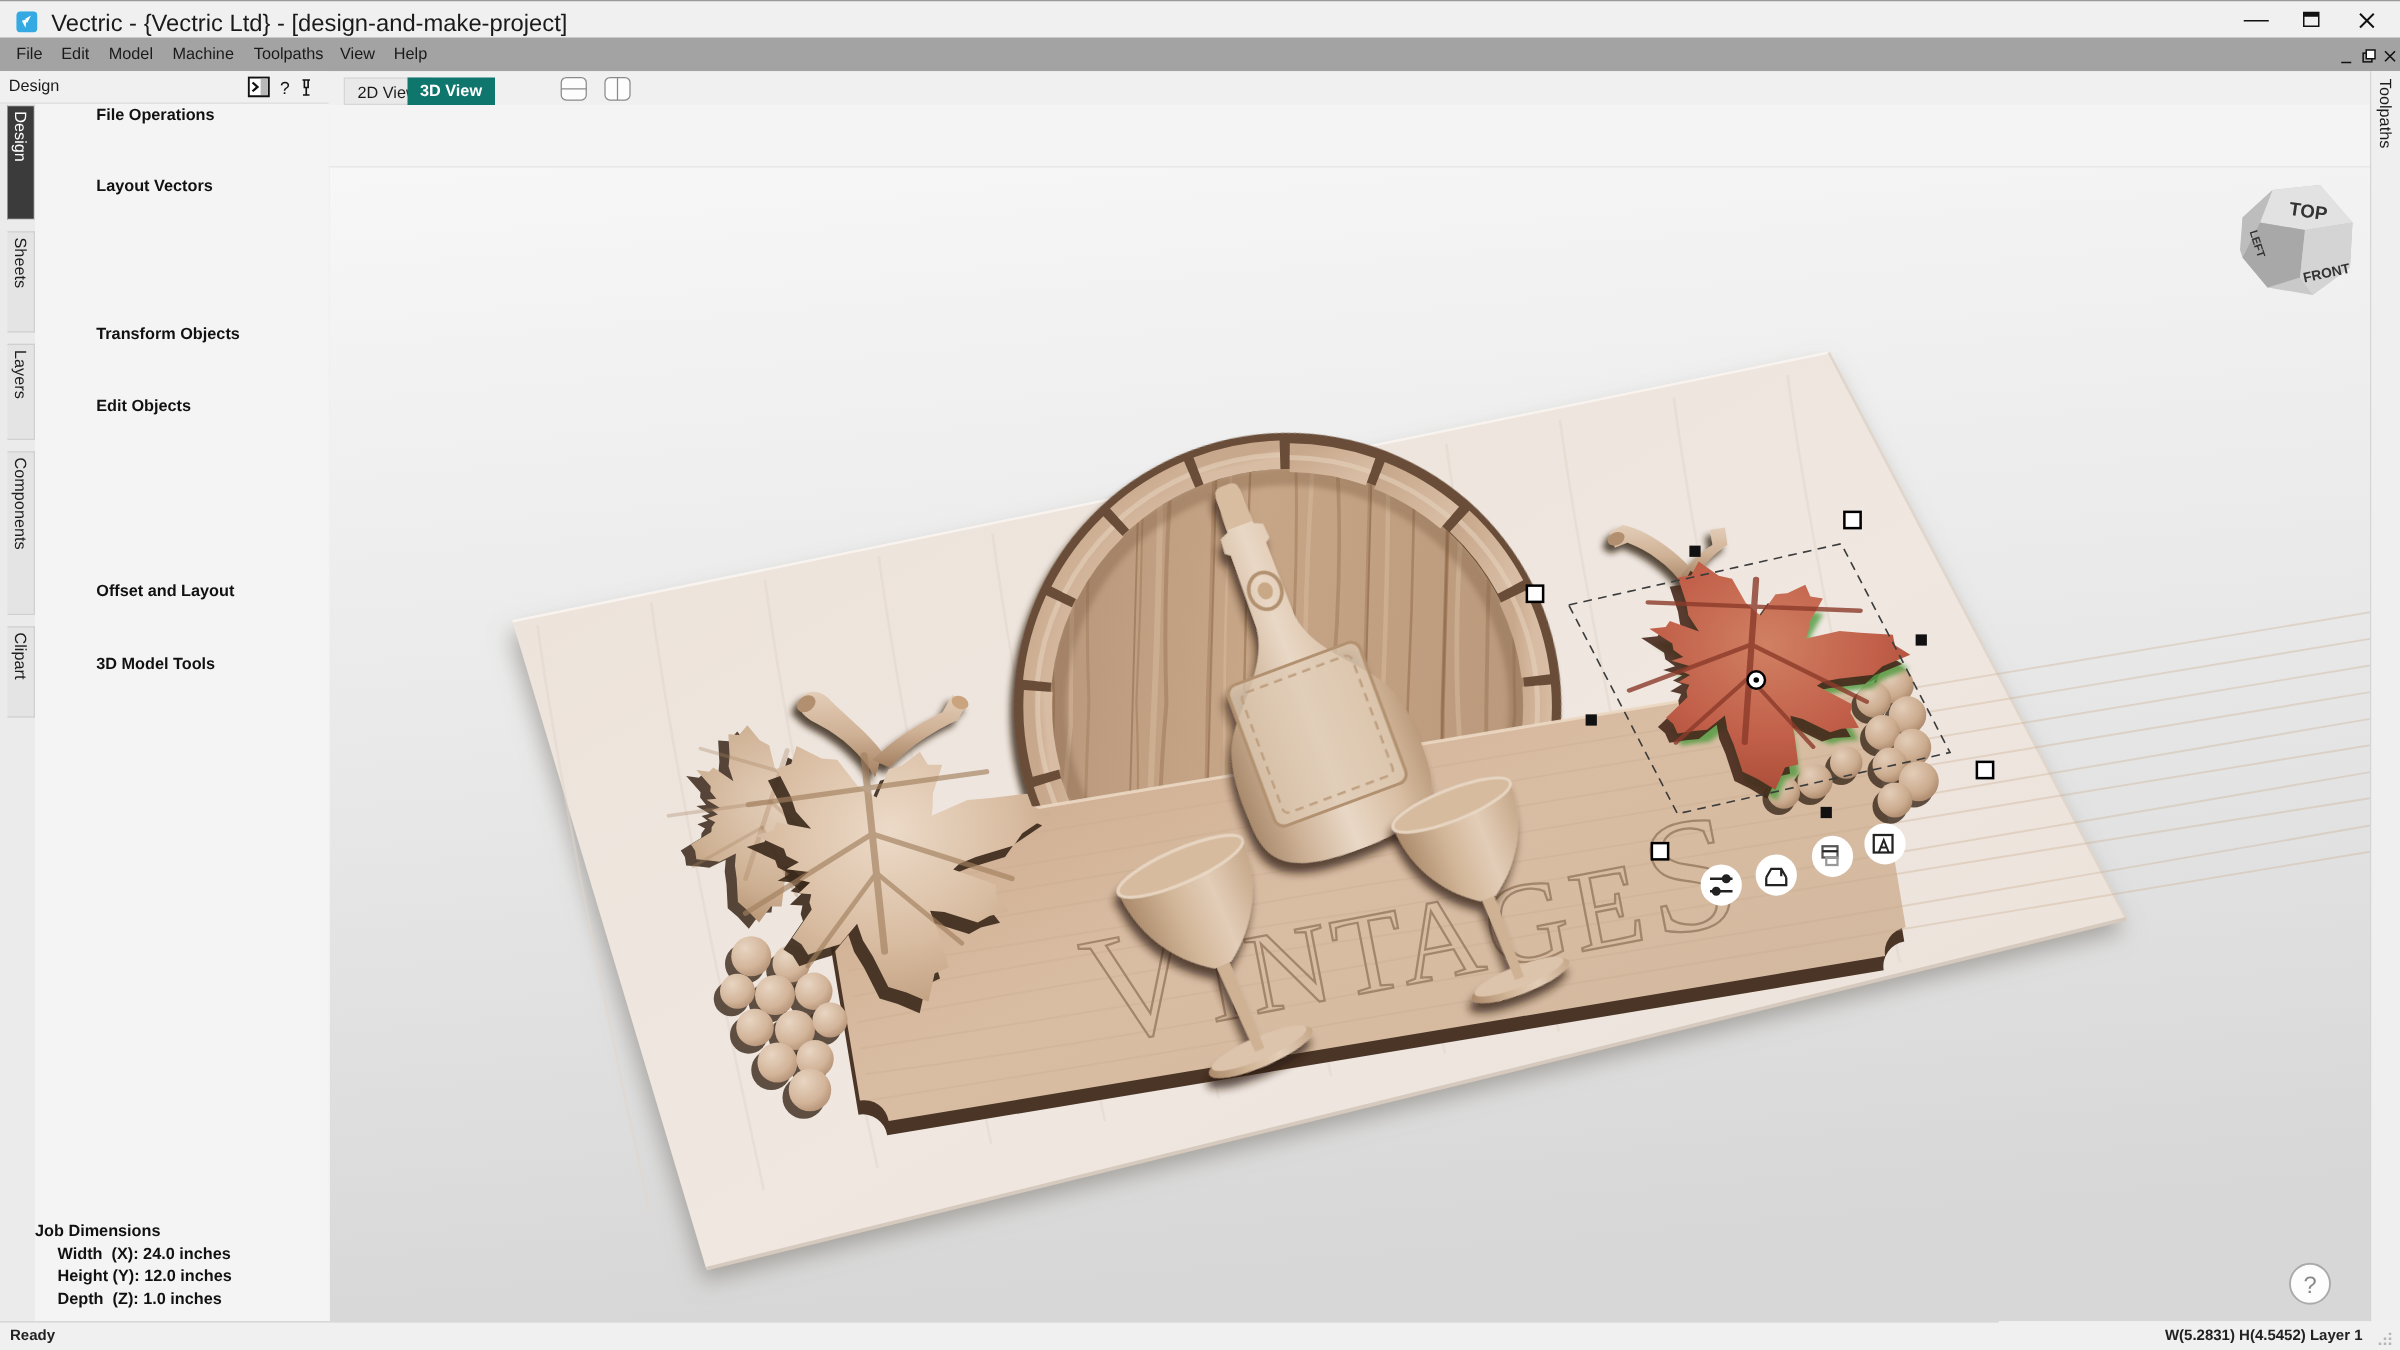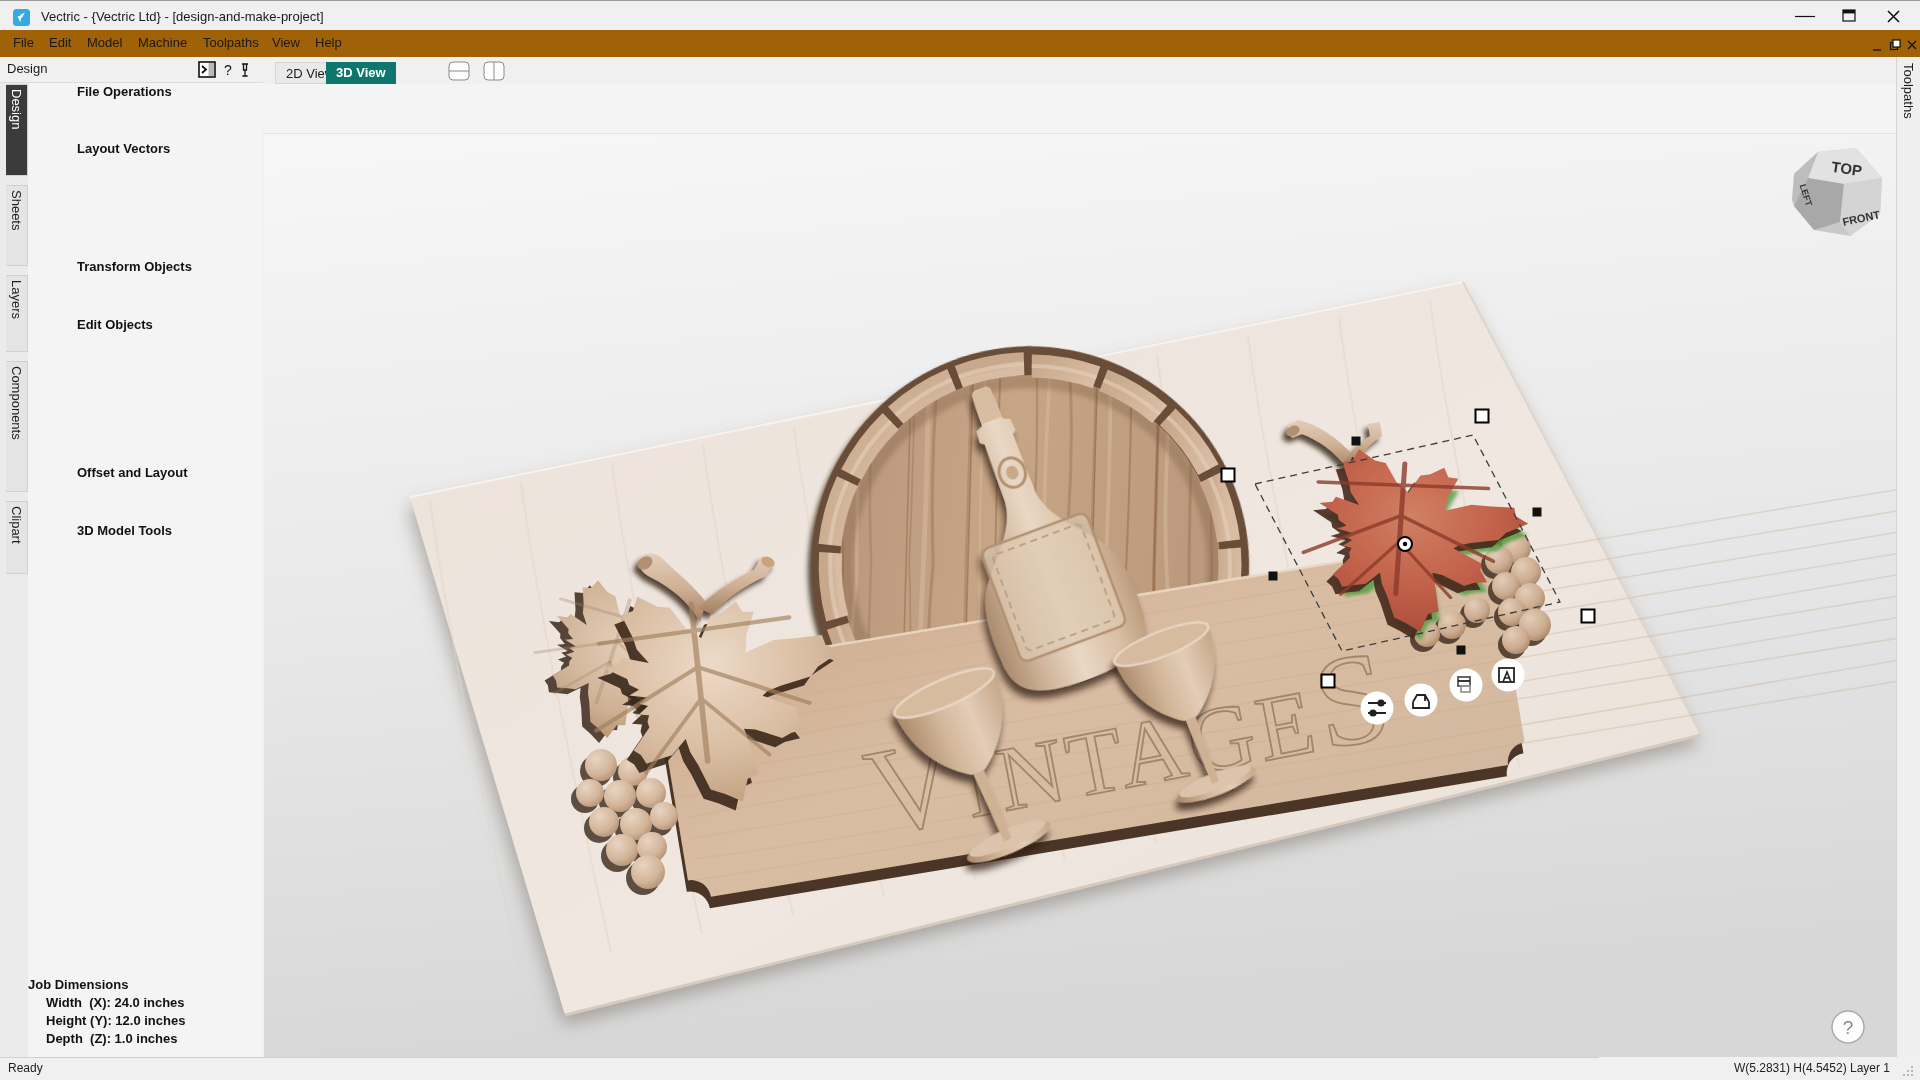--- a/index.html
+++ b/index.html
@@ -1,36 +1,36 @@
 <!DOCTYPE html>
 <html><head>
 <meta charset="utf-8">
 <style>
 * { margin:0; padding:0; box-sizing:border-box; }
 html,body { width:1920px; height:1080px; overflow:hidden; background:#f0f0f0;
   font-family:"Liberation Sans", sans-serif; }
 .abs { position:absolute; }
 #titlebar { left:0; top:0; width:1920px; height:30px; background:#f0f0f0; border-top:1px solid #9a9a9a; }
-#title-text { left:41px; top:8px; font-size:13px; color:#1a1a1a; }
-#menubar { left:0; top:30px; width:1920px; height:27px; background:#a16207;padding-left:36px; }
+#title-text { left:41px; top:8px; font-size:19px; color:#1a1a1a; }
+#menubar { left:0; top:30px; width:1920px; height:27px; background:#a3a3a3;padding-left:36px; }
 .menu-item { position:absolute; top:5px; font-size:13px; color:#1a1a1a; }
 #leftpanel { left:0; top:57px; width:263px; height:1000px; background:#f4f4f4; }
 #panelheader { left:0; top:57px; width:263px; height:26px; background:#f0f0f0; border-bottom:1px solid #dcdcdc; }
 #tabstrip { left:0; top:83px; width:28px; height:997px; background:#ebebeb; }
 .vtab { position:absolute; left:6px; width:22px; background:#e4e4e4; color:#1c1c1c;
   font-size:13px; border:1px solid #d0d0d0; border-left:none; }
 .vtab span { position:absolute; left:3px; top:4px; writing-mode:vertical-lr; white-space:nowrap; }
 .vtab.active { background:#3b3b3b; color:#fff; }
 .sechead { position:absolute; left:37px; font-size:13px; font-weight:bold; color:#111;margin-left:40px; }
 #topbar1 { left:263px; top:57px; width:1657px; height:27px; background:#f0f0f0; }
 #topbar2 { left:263px; top:84px; width:1633px; height:50px; background:#f4f4f4; border-bottom:1px solid #e3e3e3;}
 .viewtab { position:absolute; top:5px; height:22px; font-size:13px; padding:3px 10px 0 10px; color:#1a1a1a; }
 #rightstrip { left:1896px; top:57px; width:24px; height:1000px; background:#efefef; border-left:1px solid #d5d5d5; }
 #rightstrip span { position:absolute; left:4px; top:6px; writing-mode:vertical-lr; font-size:13px; color:#1c1c1c; }
-#statusbar { left:0; top:1057px; width:1599px; height:23px; background:#f0f0f0; border-top:1px solid #d0d0d0; font-size:12px; color:#222; }
+#statusbar { left:0; top:1057px; width:1599px; height:23px; background:#f0f0f0; border-top:1px solid #d0d0d0; font-size:12px; color:#222;font-weight:bold; }
 #viewport { left:264px; top:134px; width:1632px; height:923px; }
 .jobdim { position:absolute; font-size:13px; font-weight:bold; color:#111; }
 </style>
 </head>
 <body>
 <div id="titlebar" class="abs">
   <svg class="abs" style="left:13px;top:8px" width="17" height="17" viewBox="0 0 17 17">
     <rect x="0" y="0" width="17" height="17" rx="3.5" fill="#35aae2"></rect>
     <path d="M4.5 7.5 L8.2 6.4 L7.4 13.2 Z M7.2 5.9 L11.8 3.4 L8.6 9.6 Z" fill="#fff"></path>
   </svg>

